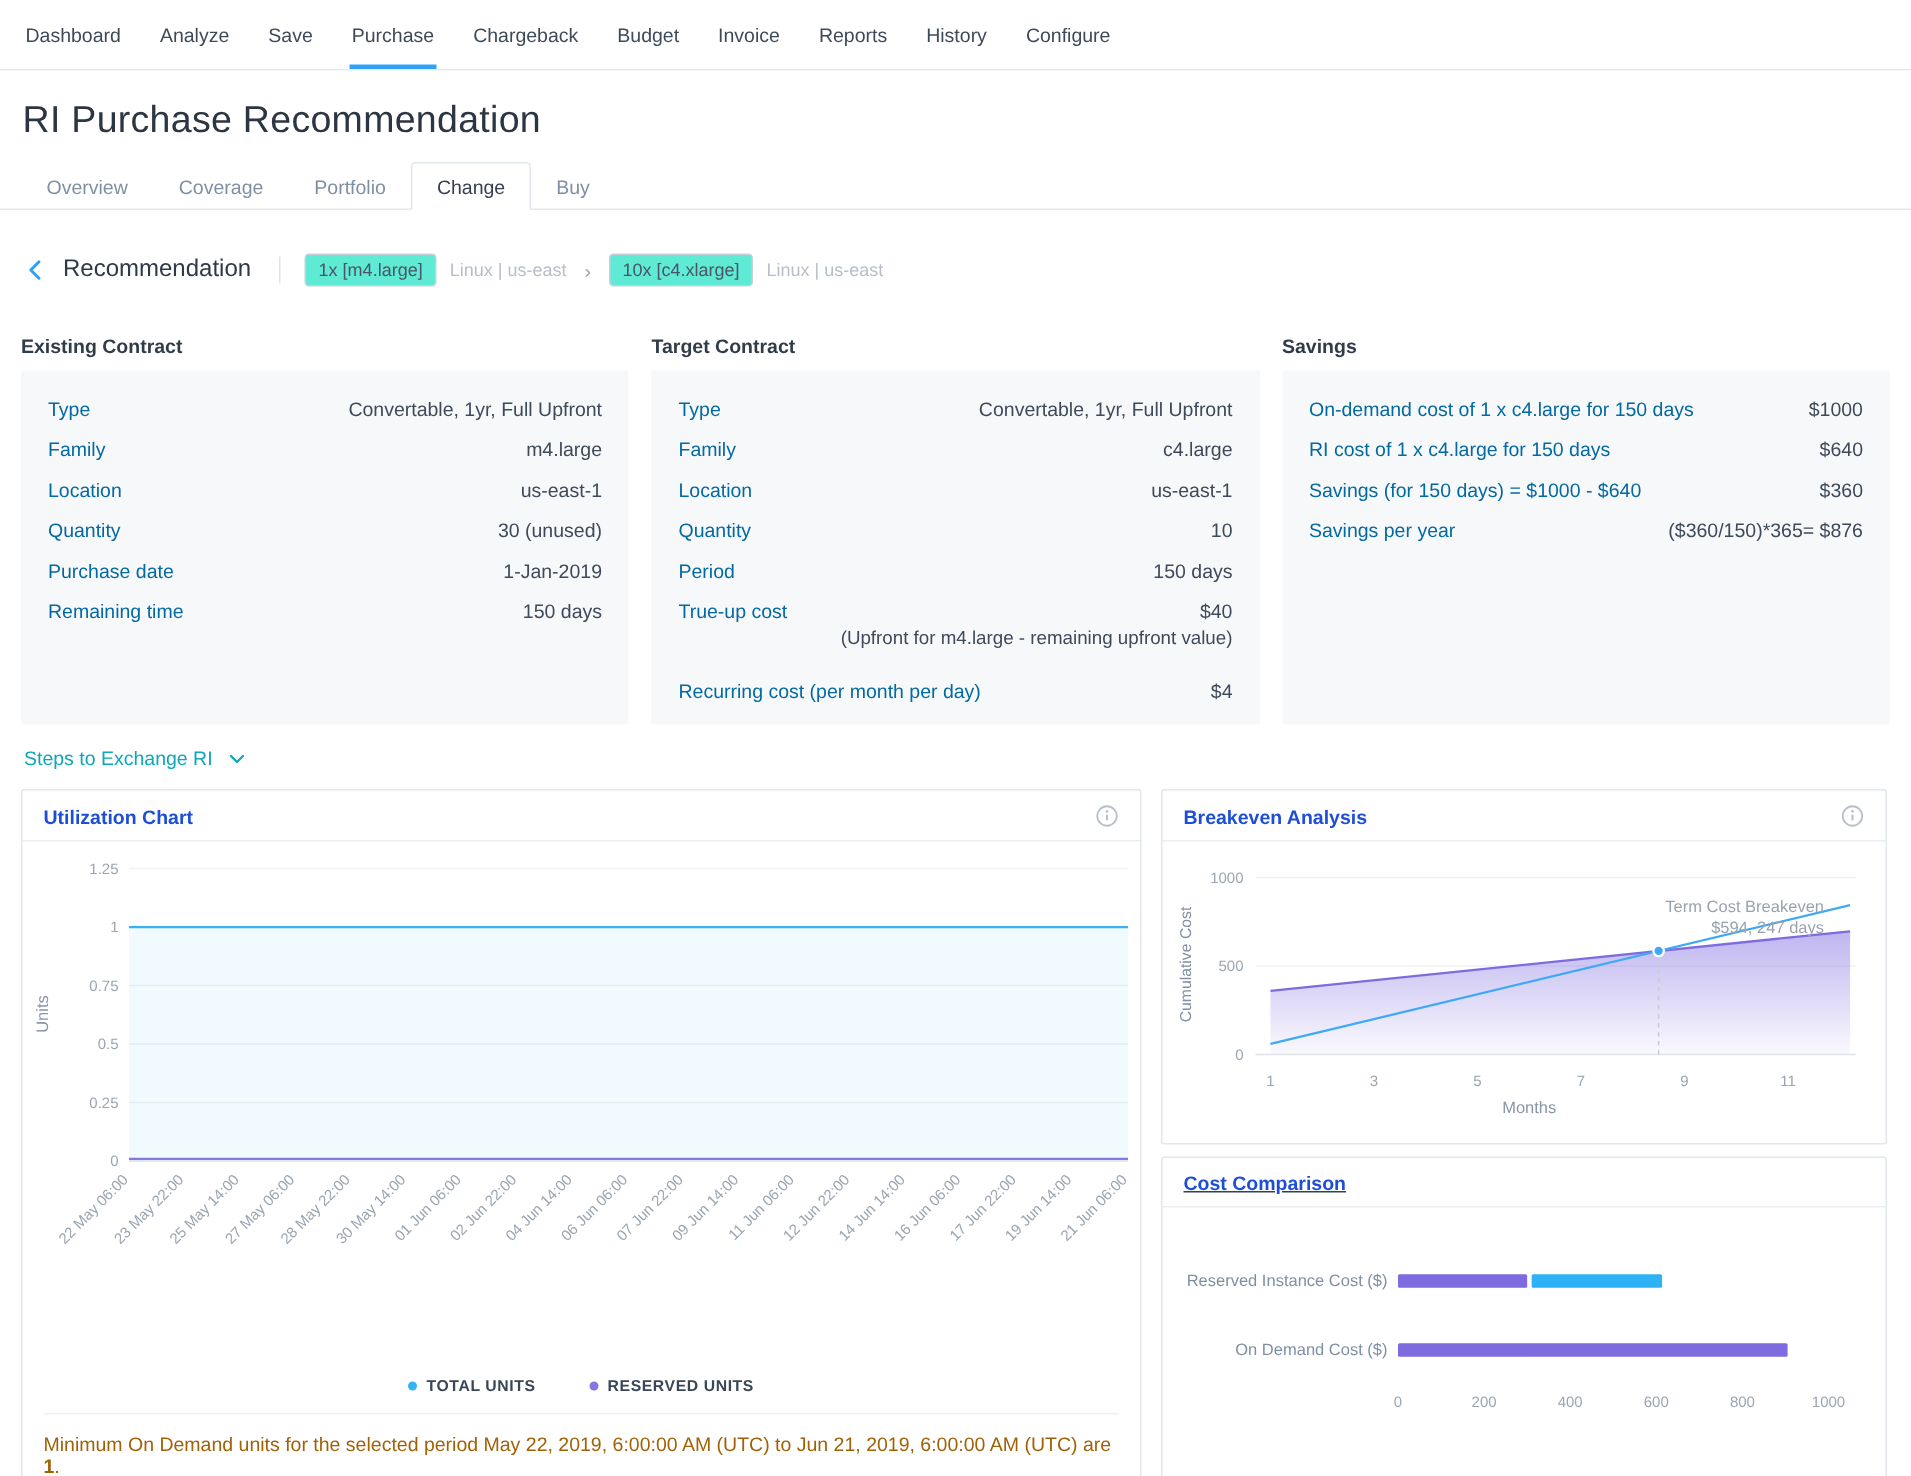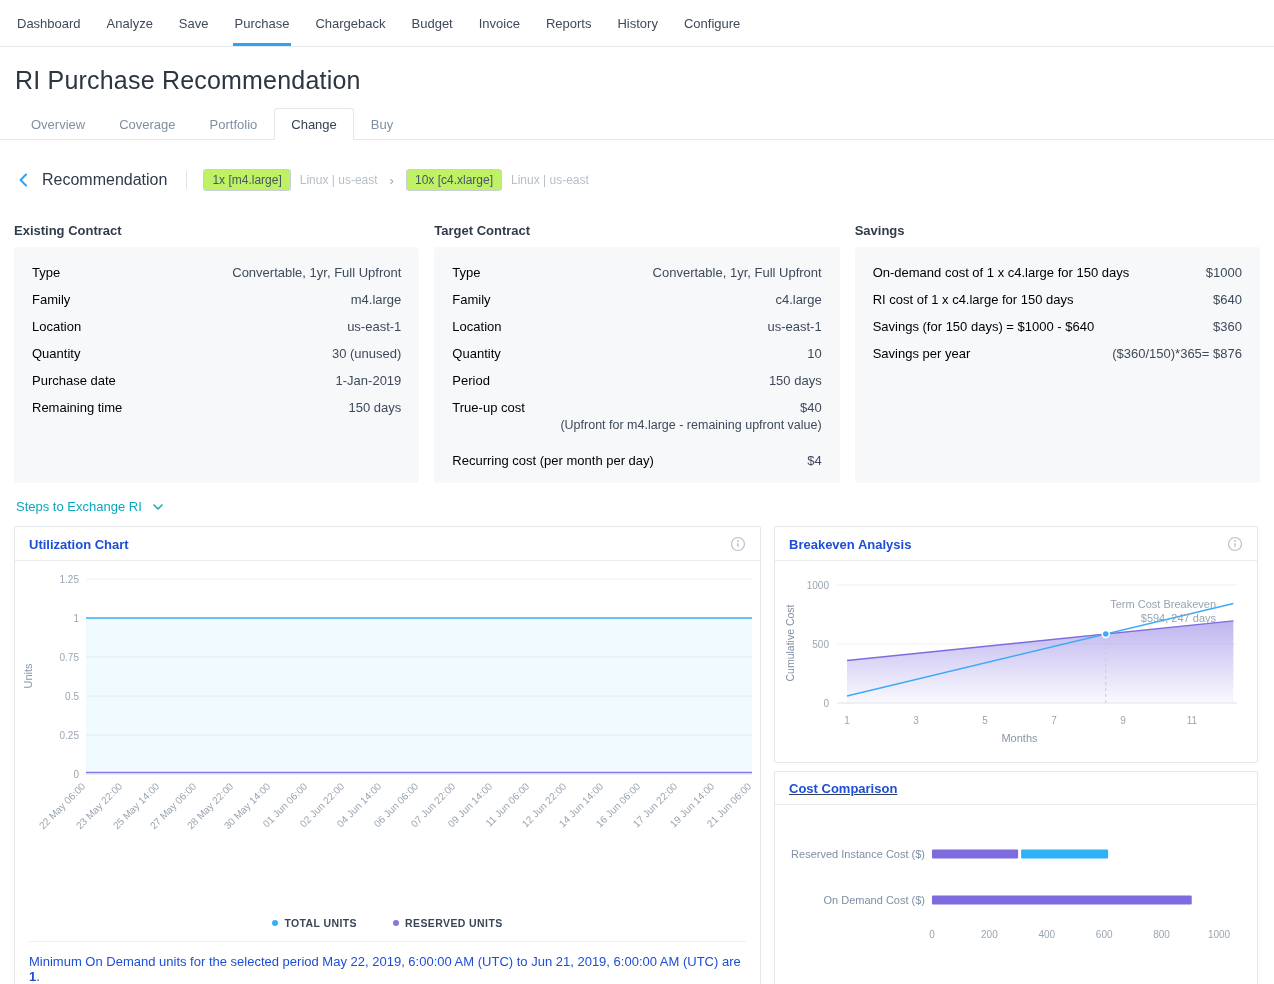--- a/index.html
+++ b/index.html
@@ -18,53 +18,53 @@
   
   .tab-bar { margin-top:13px; padding:0 14px; display:flex; border-bottom:1px solid #e2e7ec; }
   .tab { padding:8px 16px 7px; font-size:13px; color:#7f8fa4; cursor:pointer; border:1px solid transparent; margin-bottom:-1px; }
   .tab.active { background:#fff; border-color:#e2e7ec; border-bottom-color:#fff; border-radius:3px 3px 0 0; color:#354052; }
 
   
   .rec-bar { display:flex; align-items:center; padding:15px 16px 13px; gap:9px; }
   .back-btn { display:flex; align-items:center; cursor:pointer; padding:2px; }
   .rec-title { font-size:16px; font-weight:500; color:#2f3a48; margin:16px 3px; }
   .vdiv { width:1px; height:18px; background:#dfe3e9; margin:0 7px; }
-  .chip { border:1px solid #c8cfd8; border-radius:3px; padding:3px 8px; font-size:12px; color:#4a5565; background:#bef264; }
+  .chip { border:1px solid #c8cfd8; border-radius:3px; padding:3px 8px; font-size:12px; color:#4a5565; background:#5eead4; }
   .chip-detail { font-size:12px; color:#b6bec9; }
   .arrow-sep { color:#9aa5b1; font-size:13px; margin:0 3px; }
 
   
   .panels { display:flex; gap:15px; padding:5px 14px 0; }
   .panel { flex:1; min-width:0; }
   .panel-title { font-size:13px; font-weight:700; color:#313c4a; margin-bottom:9px; }
   .panel-body { background:#f7f8fa; border-radius:2px; padding:12px 18px; height:236px; }
   .prow { display:flex; justify-content:space-between; gap:10px; padding:6px 0; font-size:13px; }
   .prow.spaced { margin-top:10px; }
-  .prow .lbl { color:#000000; white-space:nowrap; }
+  .prow .lbl { color:#0369a1; white-space:nowrap; }
   .prow .val { color:#3e4a5a; text-align:right; }
   .prow-note { text-align:right; font-size:12.5px; color:#3e4a5a; margin-top:-3px; padding-bottom:5px; }
 
   
   .steps-row { padding:14px 16px 11px; }
   .steps-link { color:#0da6ba; font-size:13px; display:inline-flex; align-items:center; gap:11px; cursor:pointer; text-decoration:none; }
 
   
   .charts-row { display:flex; gap:13px; padding:0 14px; align-items:flex-start; }
   .chart-card { background:#fff; border:1px solid #e2e7ec; border-radius:2px; overflow:hidden; }
   .util-card { width:747px; height:459px; }
   .right-col { display:flex; flex-direction:column; gap:8px; width:484px; }
   .breakeven-card { height:237px; }
   .cost-card { height:260px;text-decoration:underline; }
   .chart-header { display:flex; justify-content:space-between; align-items:center; padding:9px 14px 8px; border-bottom:1px solid #e9edf1; font-size:13px; font-weight:600; color:#1d4ed8; }
   .info-icon { display:inline-flex; cursor:pointer; }
   .chart-body { padding:2px 4px 0; }
   .legend { display:flex; justify-content:center; gap:36px; padding:6px 0 2px;margin-top:44px; }
   .legend-item { display:flex; align-items:center; gap:6px; font-size:10.5px; font-weight:700; color:#3a4656; letter-spacing:.4px; }
   .legend-dot { width:6px; height:6px; border-radius:50%; display:inline-block; }
-  .chart-note { margin:10px 14px 0; border-top:1px solid #eef1f4; padding-top:12px; font-size:13px; color:#1d4ed8; }
+  .chart-note { margin:10px 14px 0; border-top:1px solid #eef1f4; padding-top:12px; font-size:13px; color:#a16207; }
   .chart-note b { font-weight:700; }
 
   
   .bottom-heading { padding:8px 16px 0; font-size:15px; font-weight:700; color:#29323d; }
 </style>
 </head>
 <body>
 
 <nav class="top-nav" id="top-nav">
     <div class="nav-item">Dashboard</div>

